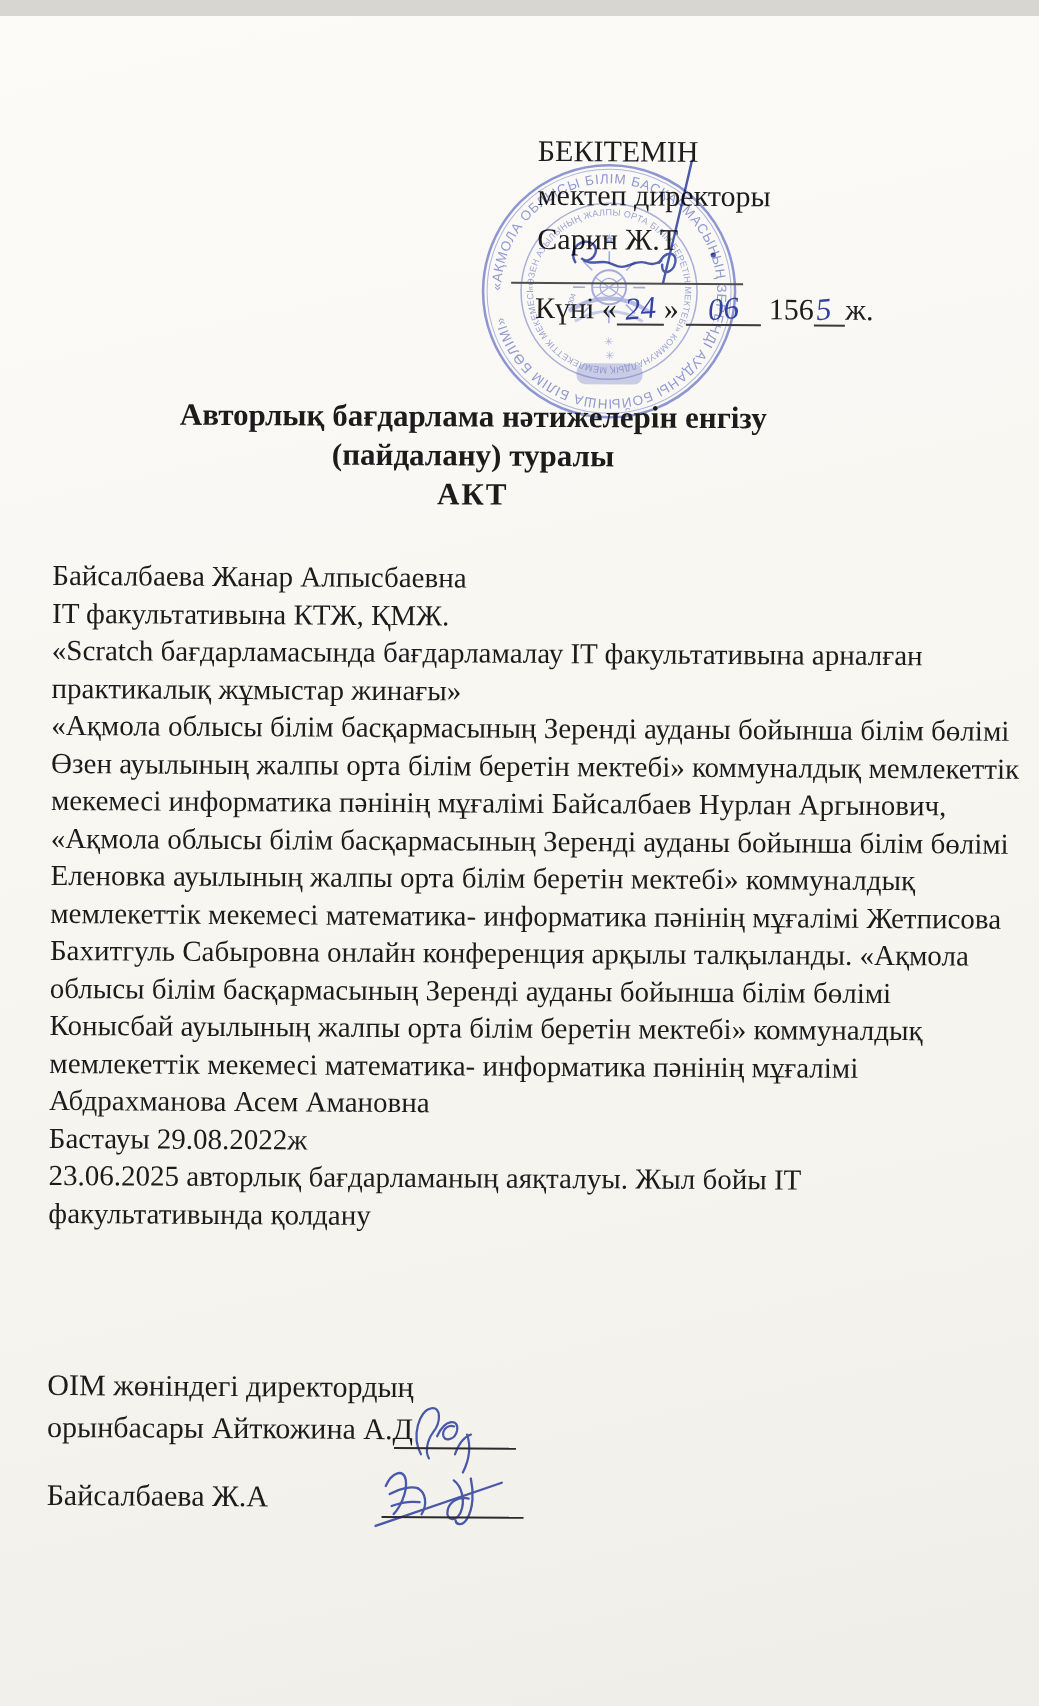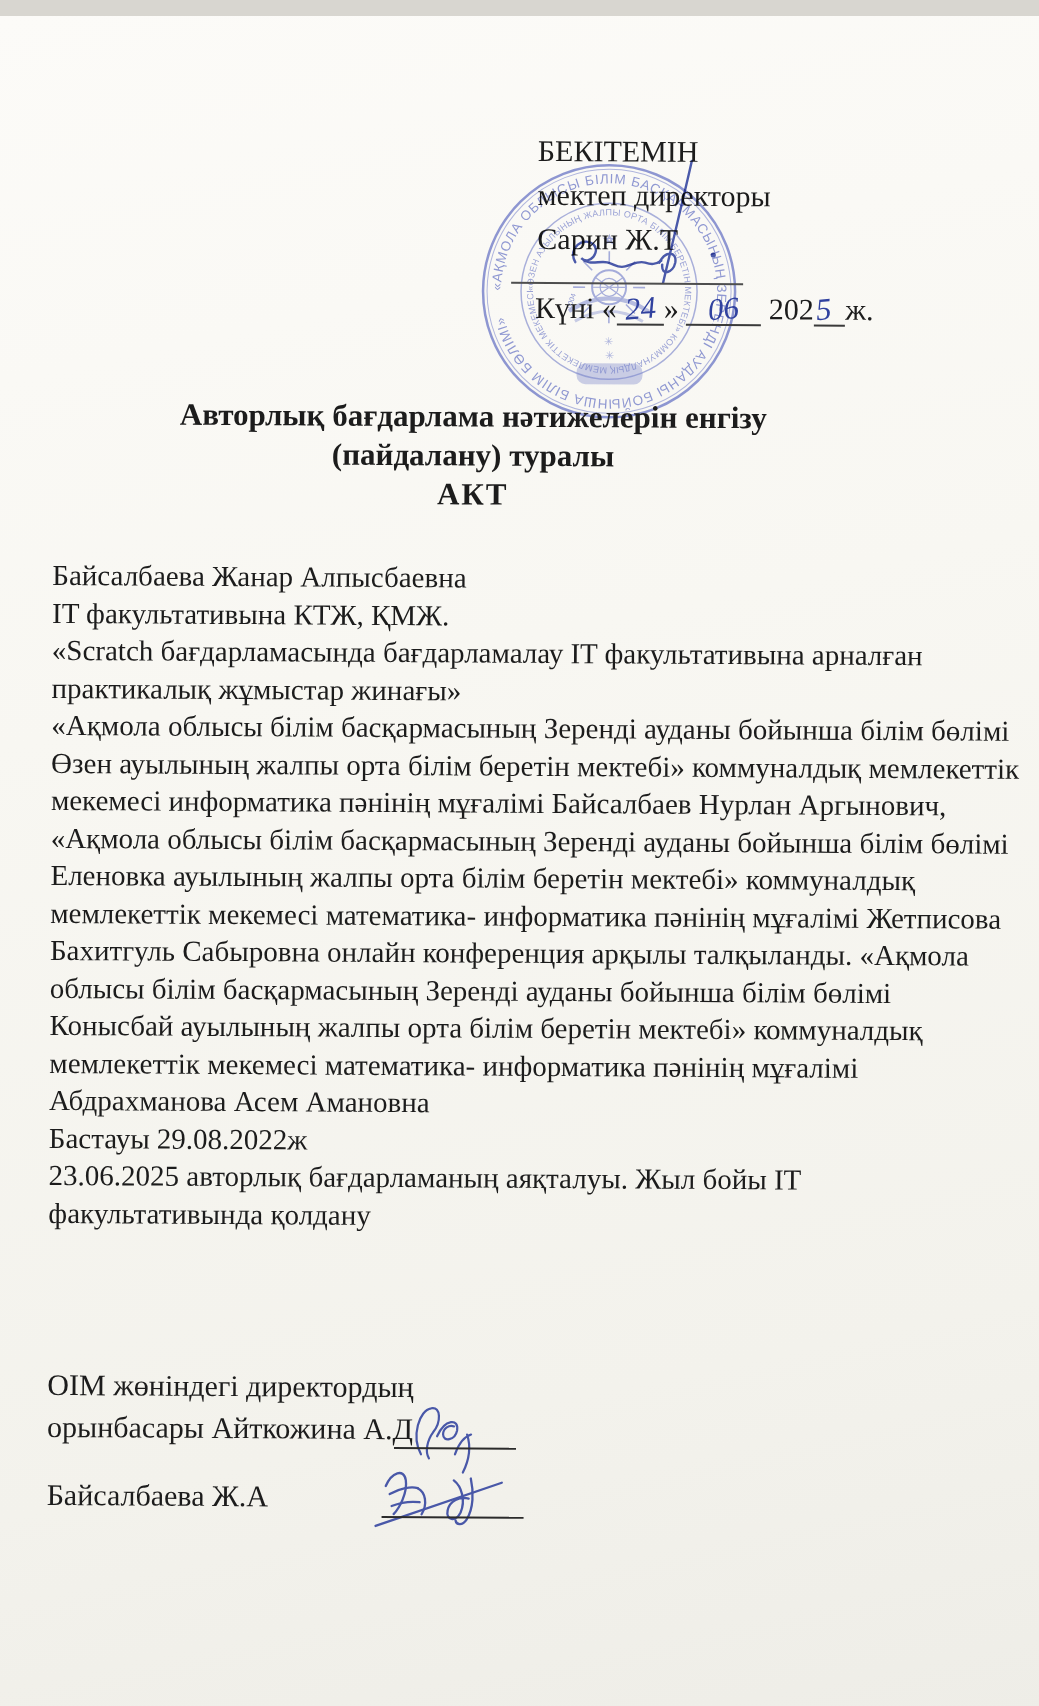--- a/index.html
+++ b/index.html
@@ -97,21 +97,21 @@
         <path d="M100,108 c6,-12 18,-12 16,0 c-2,10 -14,14 -13,2"></path>
       </g>
       <circle cx="154" cy="100" r="2.6" fill="#31429f" opacity=".88"></circle>
     </svg>
 
     <div class="approval-rule"></div>
 
     <div class="date-row">
       <span>Күні «</span><span class="u u-day"><span class="hand">24</span></span><span>»</span>
       <span class="u u-mon"><span class="hand">06</span></span>
-      <span>202</span><span class="u u-yr"><span class="hand">5</span></span><span>ж.</span>
+      <span>156</span><span class="u u-yr"><span class="hand">5</span></span><span>ж.</span>
     </div>
 
     <div class="doc-title">
       <div>Авторлық бағдарлама нәтижелерін енгізу</div>
       <div>(пайдалану) туралы</div>
       <div class="akt">АКТ</div>
     </div>
 
     <div class="body-text">
       <div>Байсалбаева Жанар Алпысбаевна</div>

